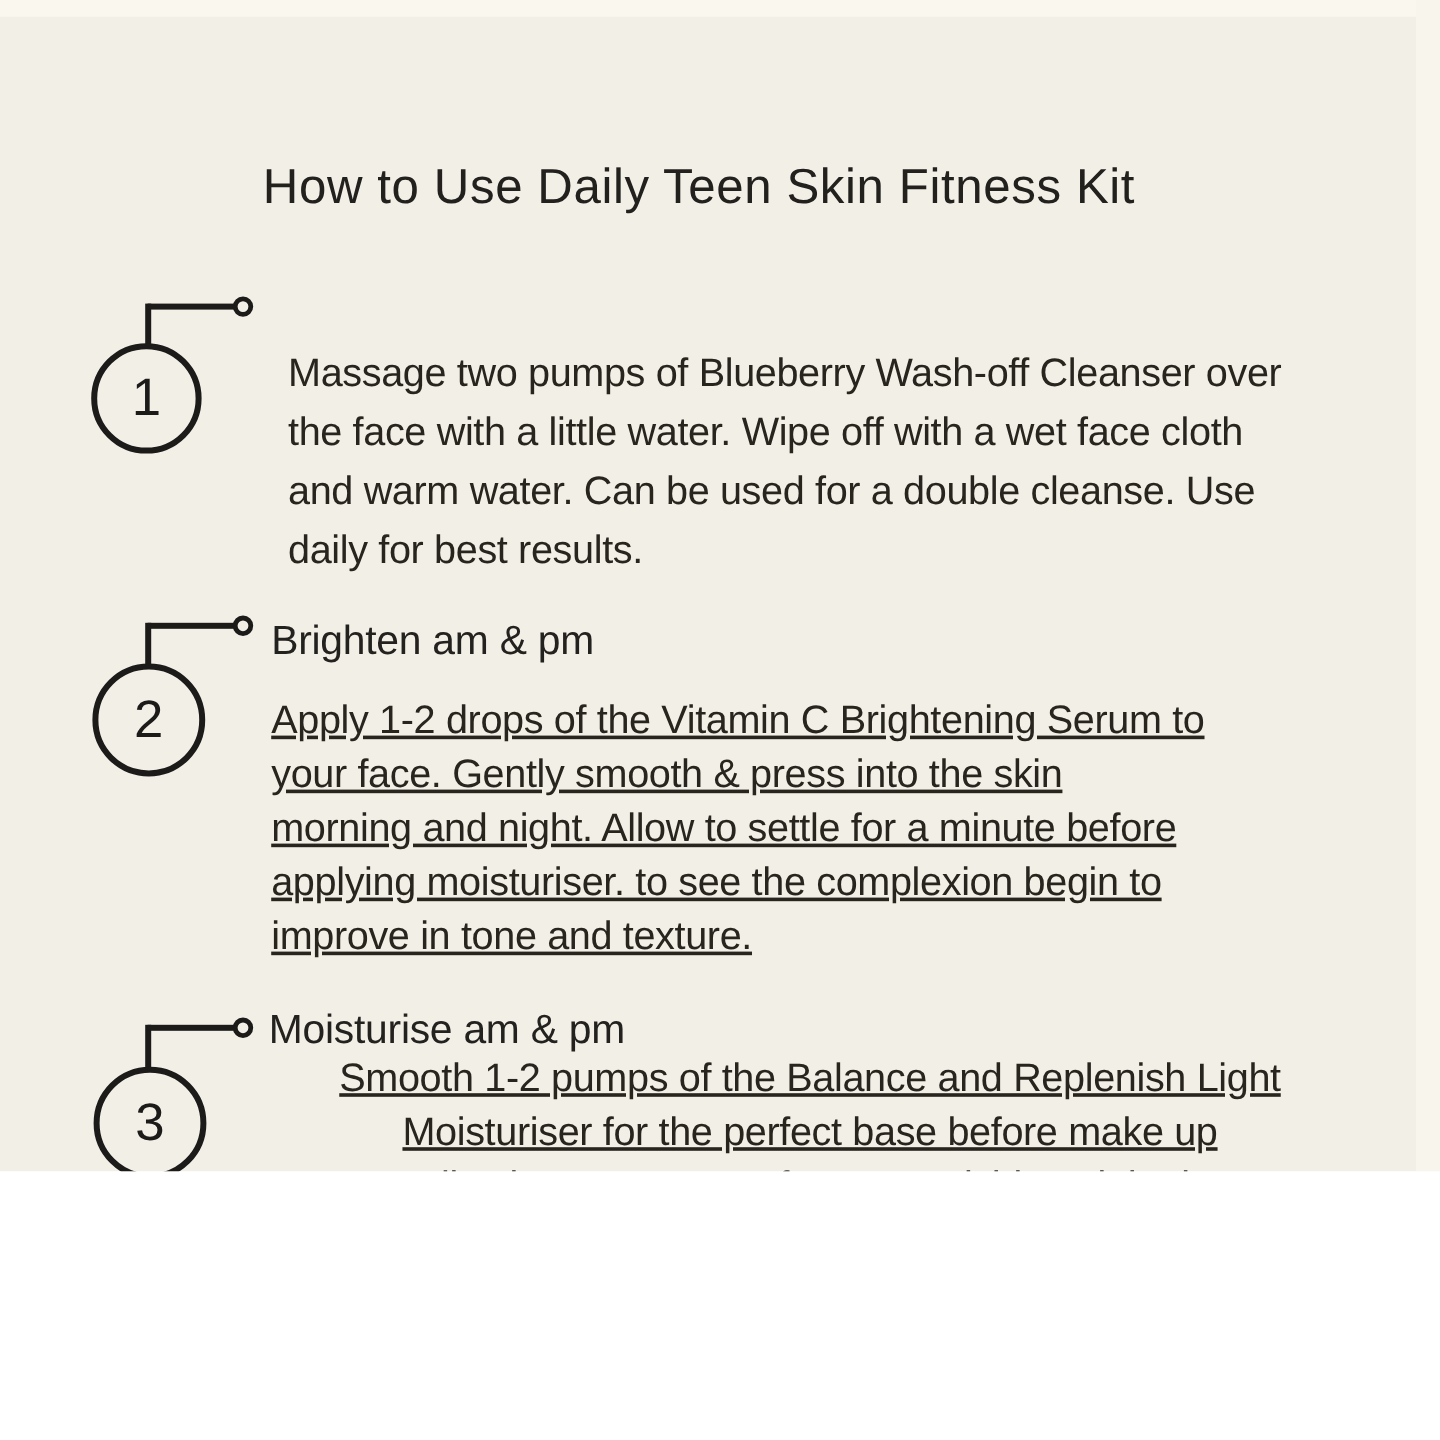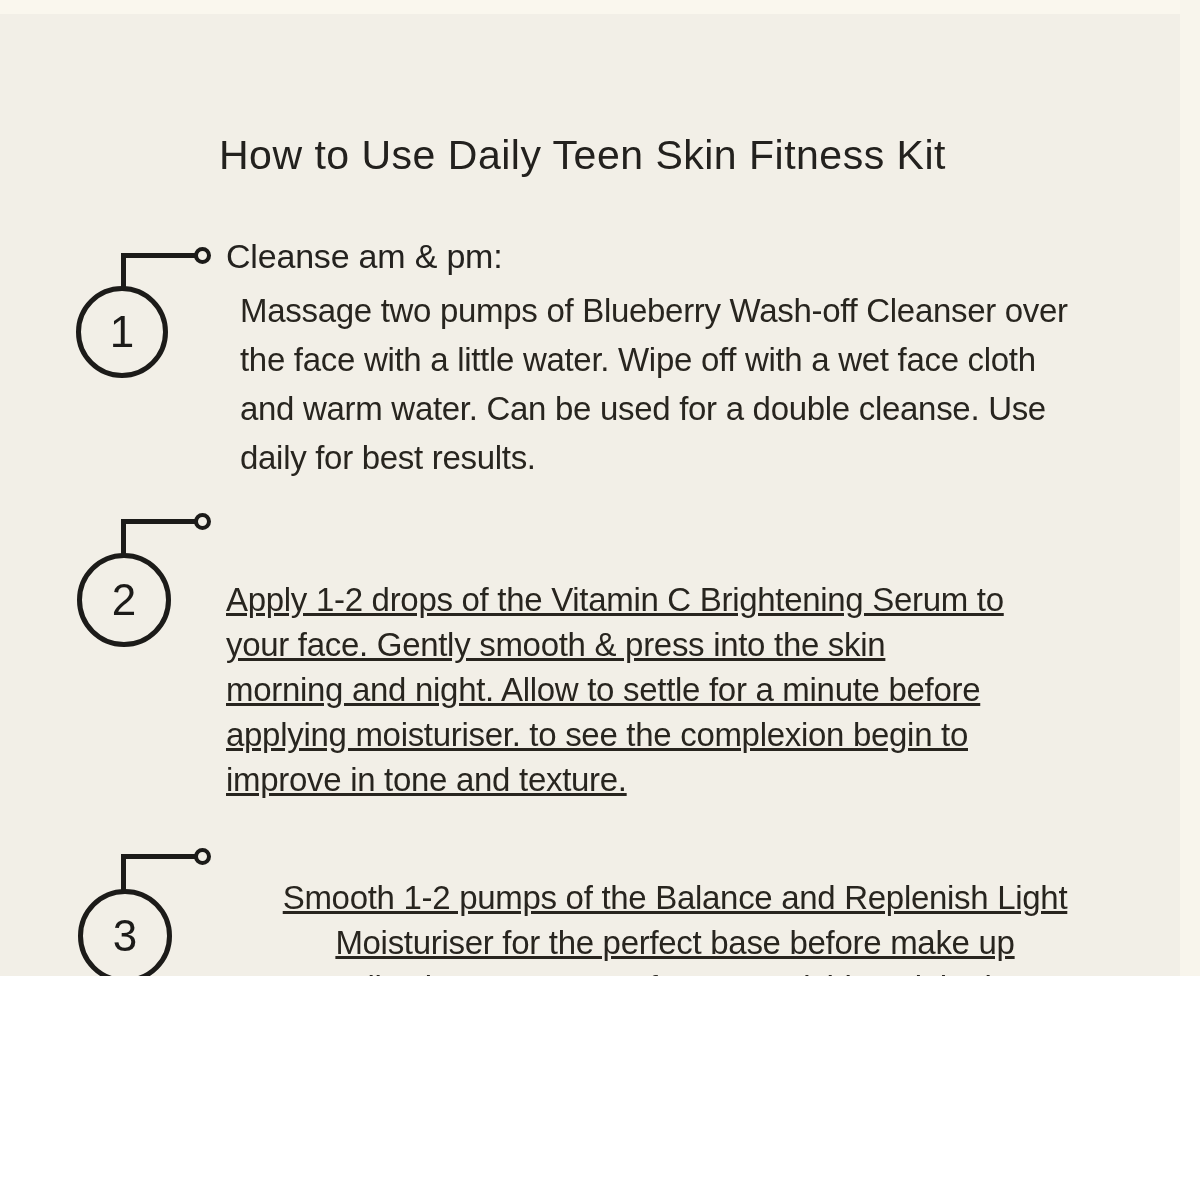--- a/index.html
+++ b/index.html
@@ -111,41 +111,42 @@
   <div class="edge-strip-right"></div>
 
   <h1 class="page-title">How to Use Daily Teen Skin Fitness Kit</h1>
 
   <div class="step-circle circle-1">
     <span class="step-number">1</span>
   </div>
   <div class="conn-v vline-1"></div>
   <div class="conn-h hline-1"></div>
   <div class="conn-dot dot-1"></div>
-  <div class="step-heading head-1">Cleanse am &amp; pm:</div>
   <div class="step-body body-1 lh-48">Massage two pumps of Blueberry Wash-off Cleanser over
 the face with a little water. Wipe off with a wet face cloth
 and warm water. Can be used for a double cleanse. Use
 daily for best results.</div>
 
   <div class="step-circle circle-2">
     <span class="step-number">2</span>
   </div>
   <div class="conn-v vline-2"></div>
   <div class="conn-h hline-2"></div>
   <div class="conn-dot dot-2"></div>
+  <div class="step-heading head-2">Brighten am &amp; pm</div>
   <div class="step-body body-2 lh-45">Apply 1-2 drops of the Vitamin C Brightening Serum to
 your face. Gently smooth &amp; press into the skin
 morning and night. Allow to settle for a minute before
 applying moisturiser. to see the complexion begin to
 improve in tone and texture.</div>
 
   <div class="step-circle circle-3">
     <span class="step-number">3</span>
   </div>
   <div class="conn-v vline-3"></div>
   <div class="conn-h hline-3"></div>
   <div class="conn-dot dot-3"></div>
+  <div class="step-heading head-3">Moisturise am &amp; pm</div>
   <div class="step-body body-3 lh-45">Smooth 1-2 pumps of the Balance and Replenish Light
 Moisturiser for the perfect base before make up
 application, or as part of your nourishing night time
 routine.</div>
 </div>
 
 </body></html>

